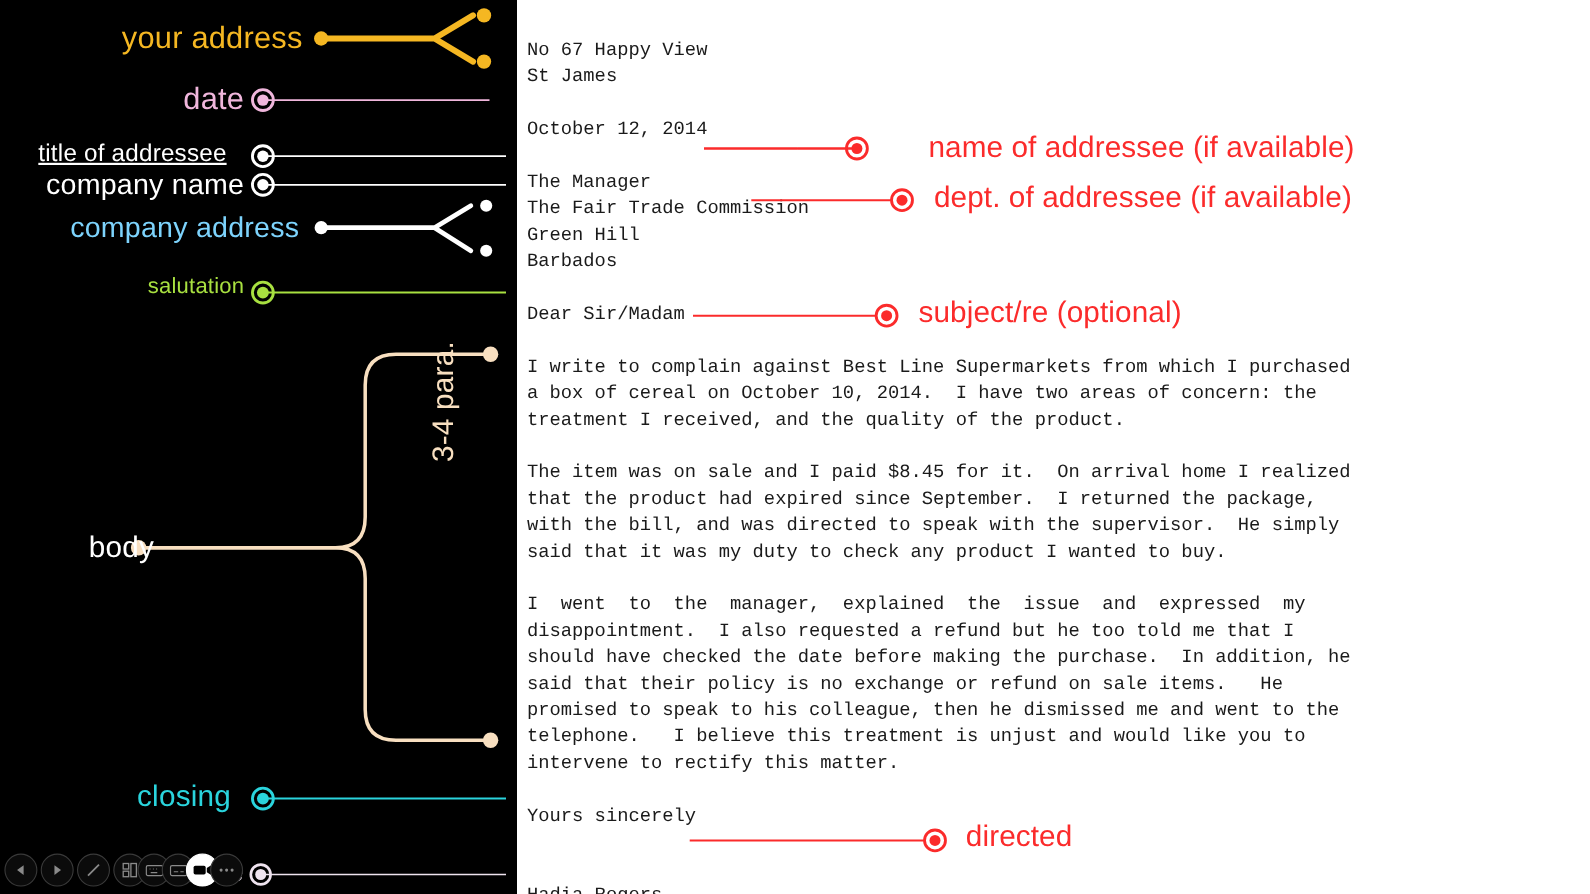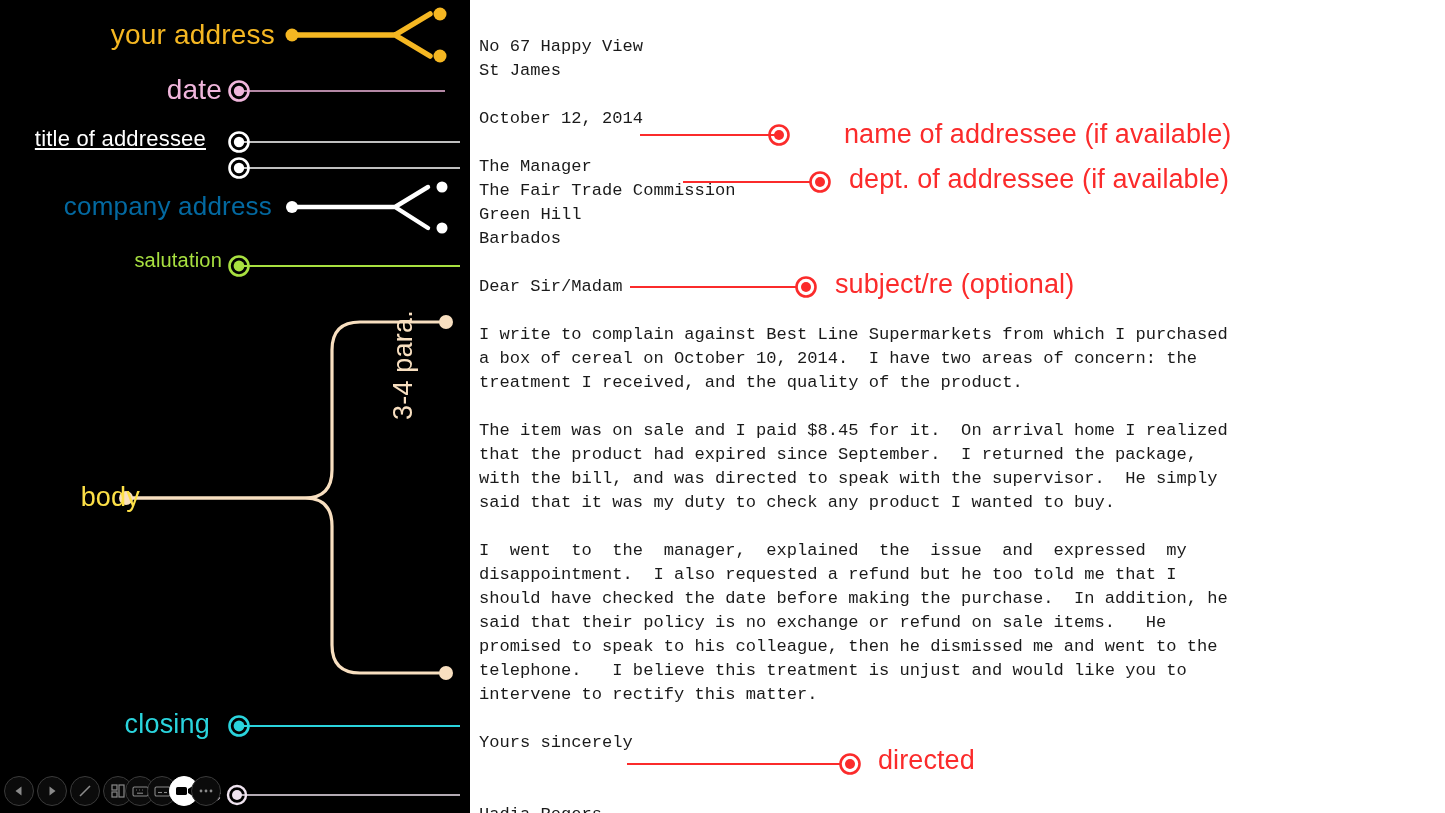--- a/index.html
+++ b/index.html
@@ -119,26 +119,27 @@
         <circle cx="237" cy="795" r="5" fill="#efe3ef"></circle>
       </g>
     </svg>
 
     <div class="ann-label" style="right:195px; top:19px; font-size:28px; color:#f5b722;">your address</div>
 
     <div class="ann-label" style="right:248px; top:74px; font-size:28px; color:#f0b6dc;margin-left:18px;">date</div>
 
     <div class="ann-label" style="right:264px; top:126px; font-size:22px; color:#ffffff;text-decoration:underline;">title of addressee</div>
 
-
-    <div class="ann-label" style="right:198px; top:191px; font-size:26px; color:#0369a1;">company address</div>
+    <div class="ann-label" style="right:248px; top:152px; font-size:26px; color:#ffffff;">company name</div>
+
+    <div class="ann-label" style="right:198px; top:191px; font-size:26px; color:#7dd3fc;">company address</div>
 
     <div class="ann-label" style="right:248px; top:249px; font-size:20px; color:#a8e040;">salutation</div>
 
-    <div class="ann-label" style="right:330px; top:482px; font-size:27px; color:#fde047;margin-left:32px;">body</div>
+    <div class="ann-label" style="right:330px; top:482px; font-size:27px; color:#ffffff;margin-left:32px;">body</div>
 
     <div class="ann-label" style="left:388px; top:420px; font-size:27px; color:#f8dfc0;
                 transform:rotate(-90deg); transform-origin:left top; width:130px; text-align:left;">3-4 para.</div>
 
     <div class="ann-label" style="right:260px; top:709px; font-size:27px; color:#2ad4dd;">closing</div>
 
     <div class="ann-label" style="right:248px; top:776px; font-size:28px; color:#efe3ef;">name</div>
 
     <div id="toolbar">
 

